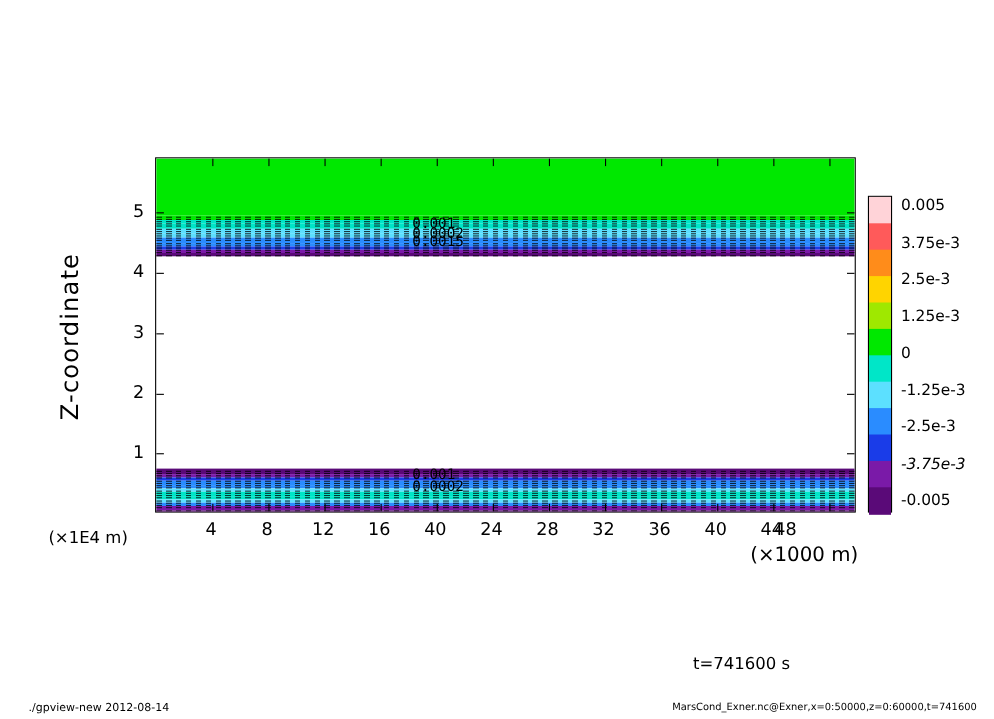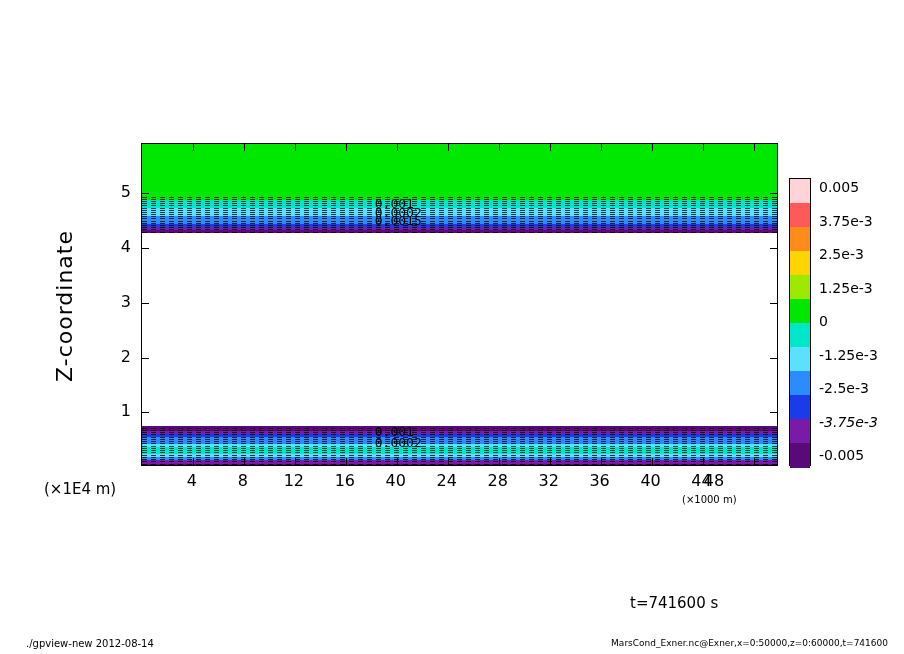--- a/index.html
+++ b/index.html
@@ -113,21 +113,21 @@
     transform-origin: 110px 110px;
   }
   #x-unit-left {
     position: absolute;
     left: 44px; top: 480px;
     font-size: 15px;
   }
   #x-unit-right {
     position: absolute;
     left: 682px; top: 494px;
-    font-size: 10px;
+    font-size: 18px;
   }
 
   
   #colorbar {
     position: absolute;
     left: 789px; top: 178px;
     width: 22px; height: 288px;
     border: 1.2px solid #000;
     box-sizing: border-box;
   }

